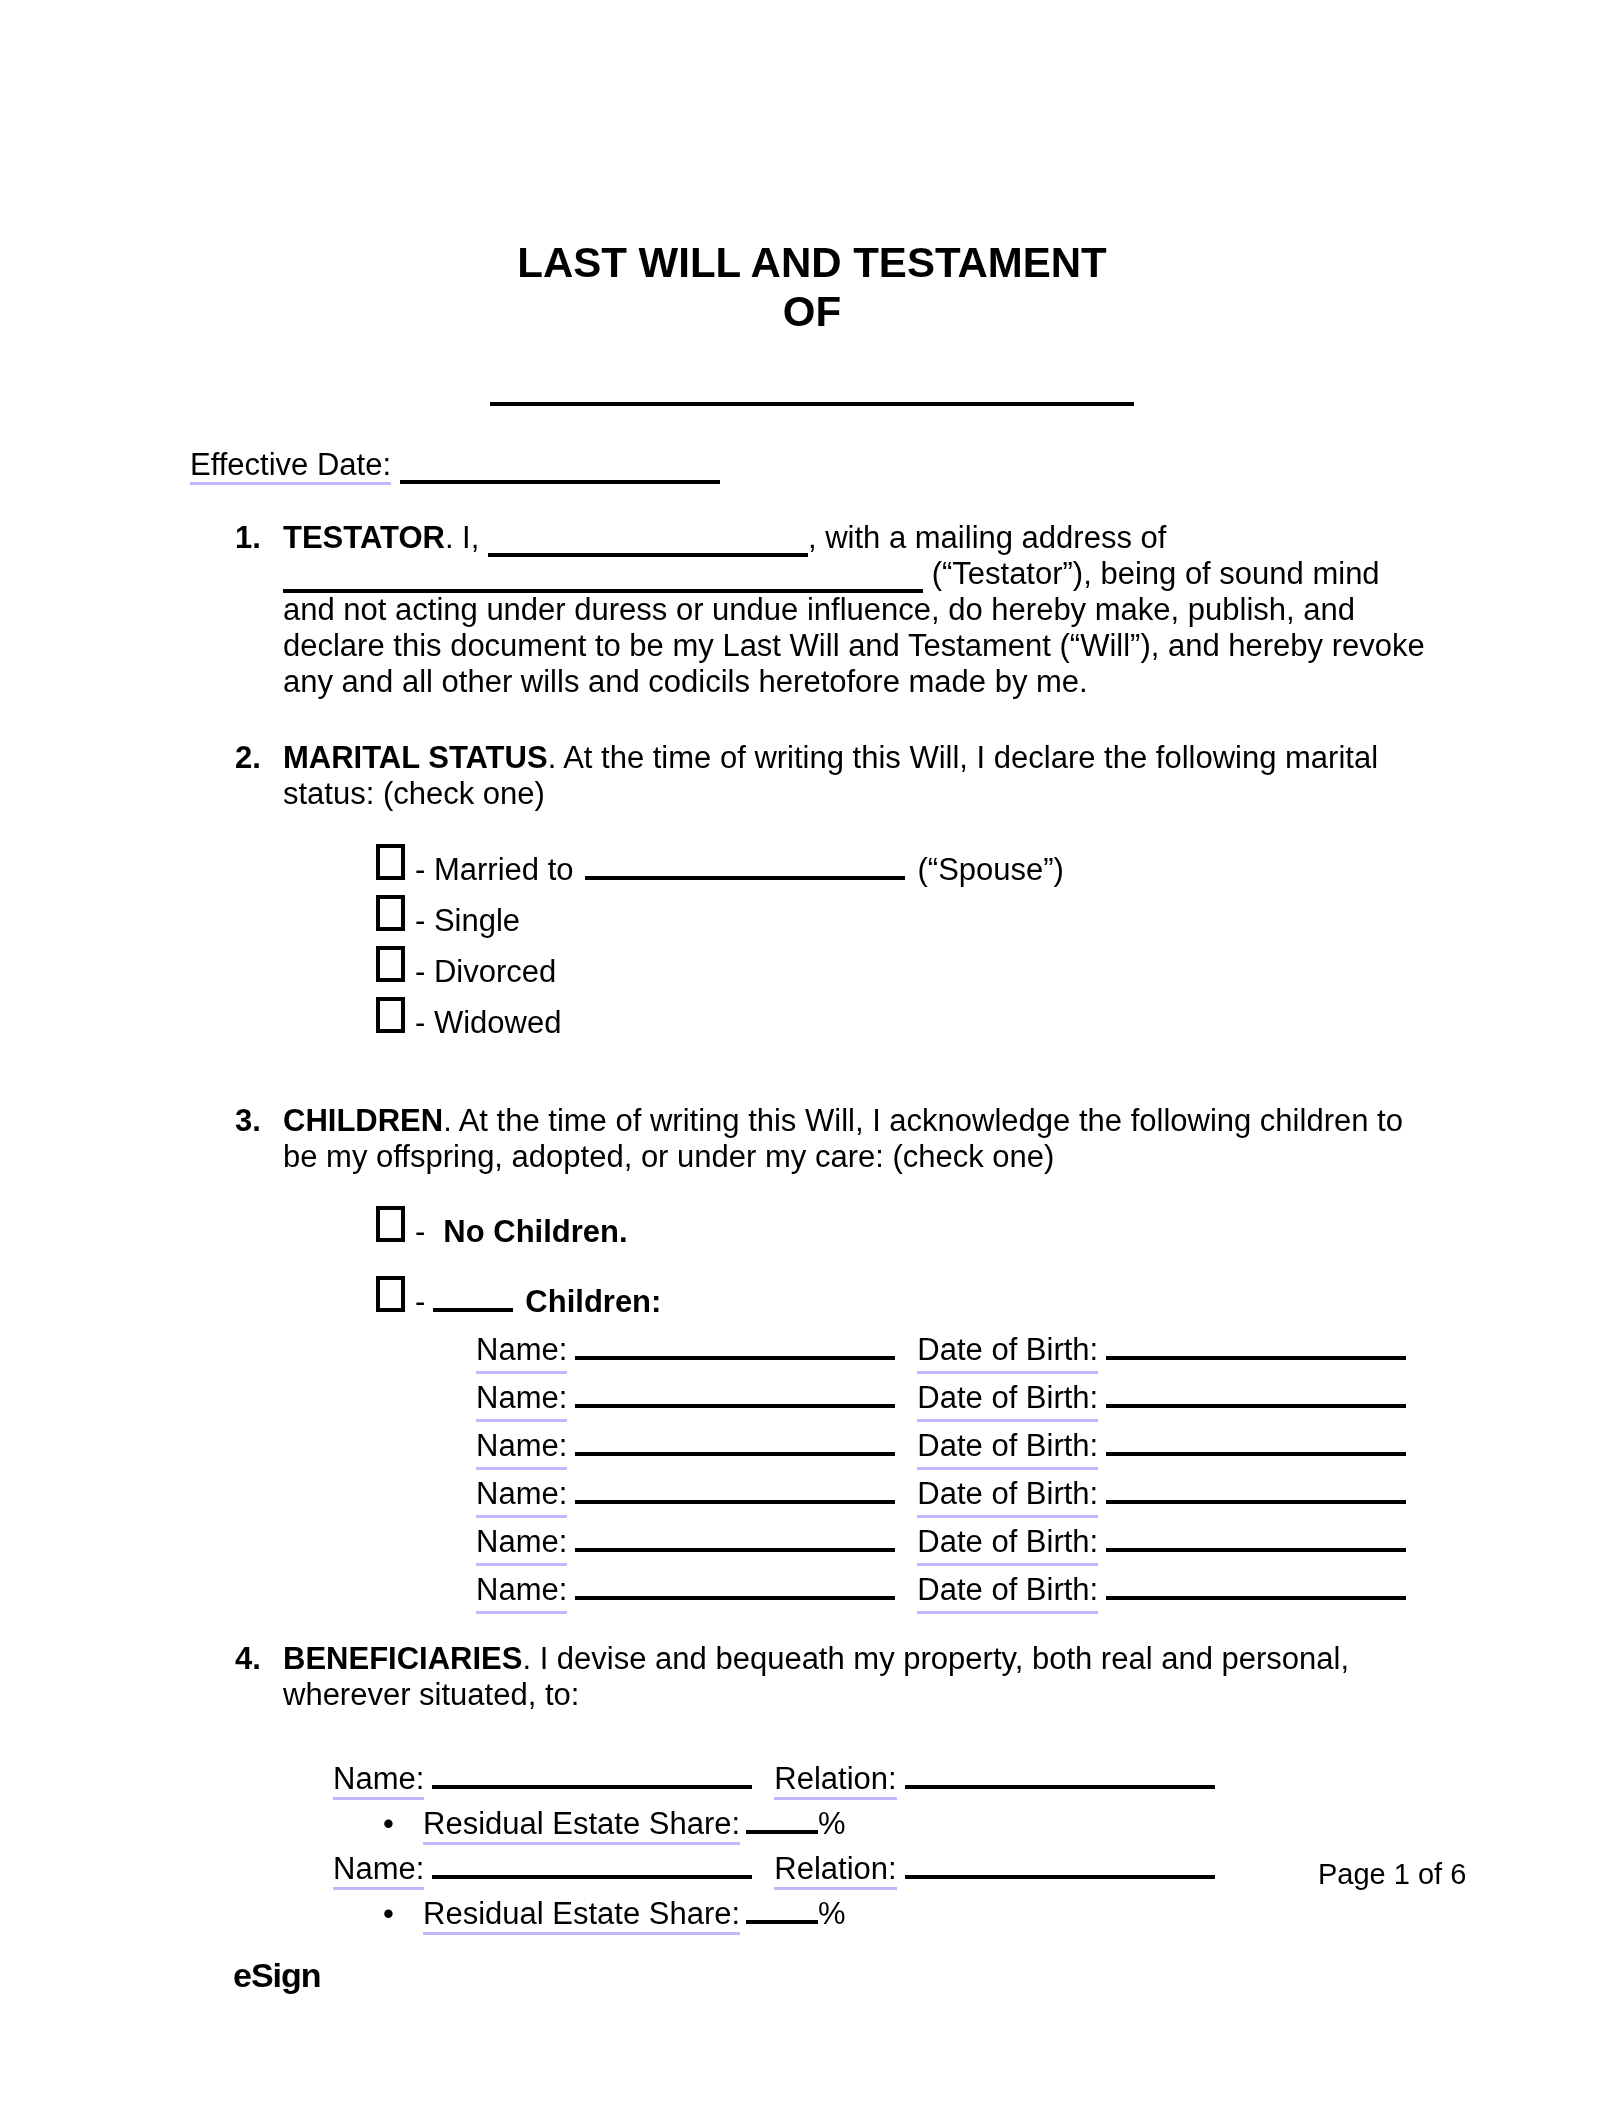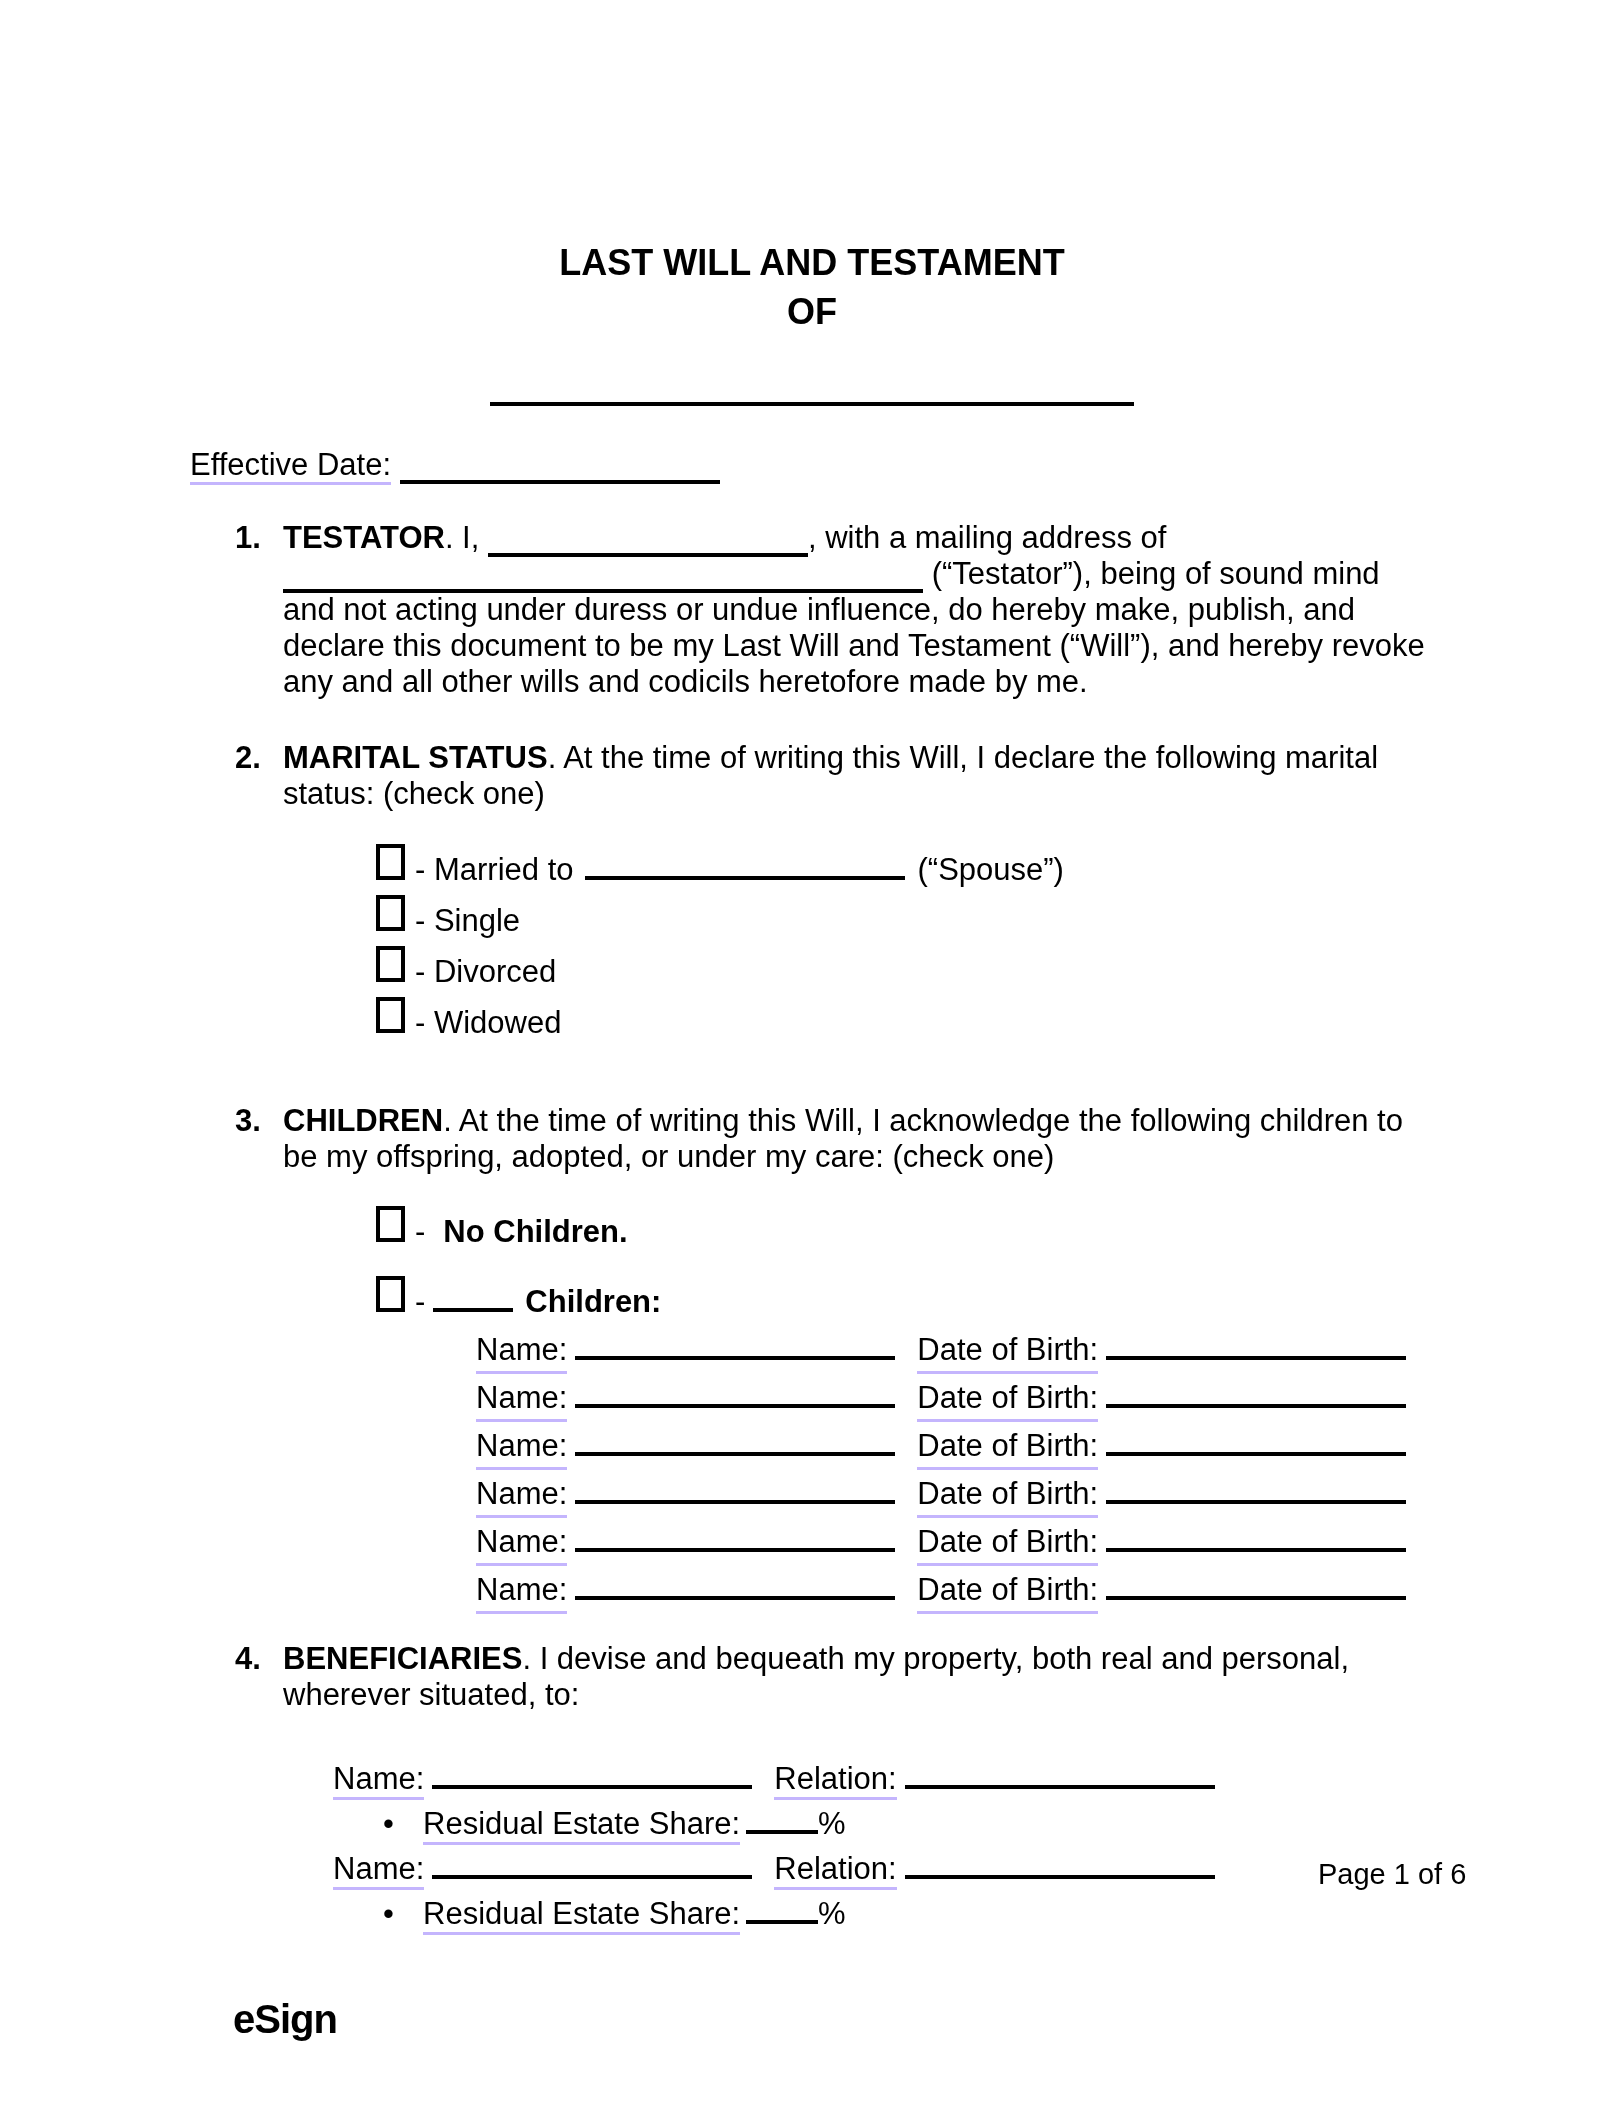--- a/index.html
+++ b/index.html
@@ -5,21 +5,21 @@
   html,body{margin:0;padding:0;background:#e8e8e8;}
   .page{
     position:relative;
     width:1624px;height:2112px;
     background:#ffffff;
     font-family:"Liberation Sans","DejaVu Sans",sans-serif;
     font-size:31px;line-height:36px;color:#000;
     margin:0 auto;overflow:hidden;
   }
   .body{padding:238px 190px 0 190px;}
-  .title{ text-align:center;font-weight:bold;font-size:36px;line-height:49px; }
+  .title{ text-align:center;font-weight:bold;font-size:42px;line-height:49px; }
   .top-name-line{
     width:644px;height:0;border-bottom:4px solid #000;
     margin:66px auto 0 auto;
   }
   .effective-row{margin-top:41px;line-height:36px;}
   .ul{border-bottom:3px solid #c4b5fd;}
   .blank{
     display:inline-block;height:30px;border-bottom:4px solid #000;
     margin-bottom:-9px;vertical-align:baseline;
   }
@@ -49,21 +49,21 @@
   .hereinafter{margin-top:11px;}
   .bene-rows{margin-top:42px;margin-left:50px;}
   .bene-name-row{display:flex;align-items:baseline;line-height:36px;}
   .bene-name-row .gap-l{margin-left:8px;}
   .bene-name-row .gap-xl{margin-left:22px;}
   .bene-share-row{display:flex;align-items:baseline;line-height:36px;margin-left:50px;}
   .bullet{flex:none;width:14px;margin-right:26px;font-size:31px;}
   .share-blank-gap{margin-left:6px;}
   .footer-brand{
     position:absolute;left:233px;top:1952px;
-    font-weight:bold;font-size:40px;line-height:46px;letter-spacing:-1px;margin-top:44px;
+    font-weight:bold;font-size:34px;line-height:46px;letter-spacing:-1px;
   }
   .footer-page{
     position:absolute;left:1318px;top:1857px;font-size:29px;line-height:34px;
   }
 </style>
 </head>
 <body>
 
 <div class="page">
   <div class="body">

